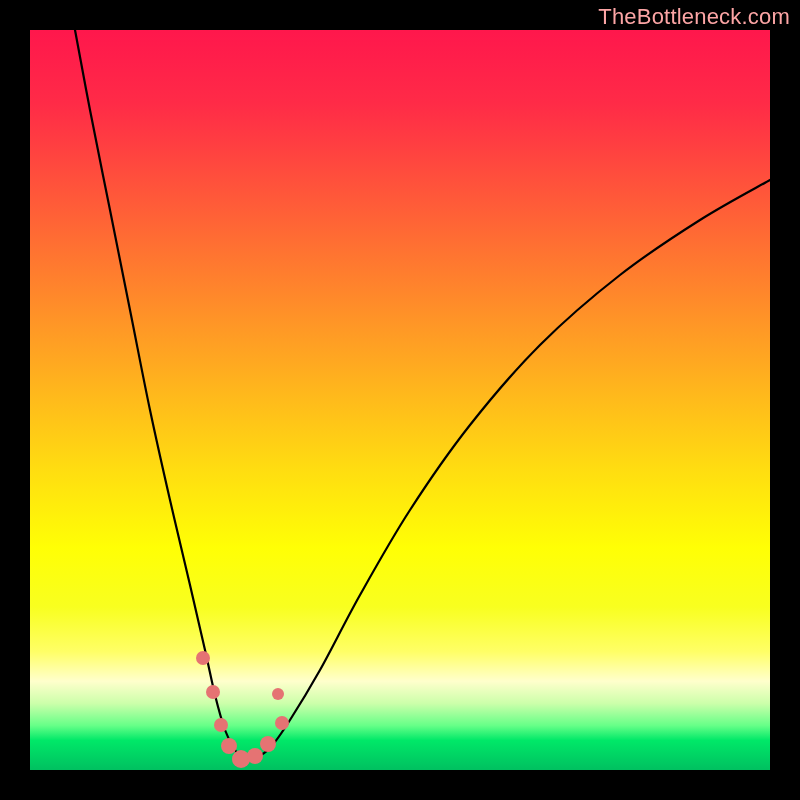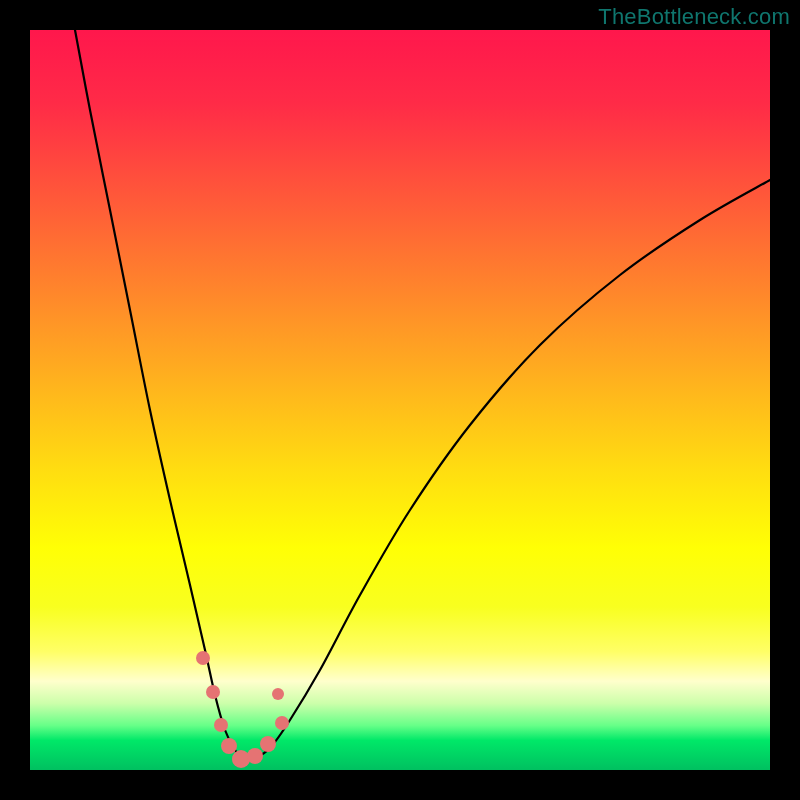--- a/index.html
+++ b/index.html
@@ -34,21 +34,21 @@
       #ccffaa 91%,
       #66ff88 94%,
       #00e868 96%,
       #00c060 100%
     );
   }
   .watermark {
     position: absolute;
     top: 4px;
     right: 10px;
-    color: #0f766e;
+    color: #fca5a5;
     font-size: 22px;
     font-weight: 500;
     letter-spacing: 0.2px;
     user-select: none;
   }
   svg.curve {
     position: absolute;
     left: 0;
     top: 0;
     width: 740px;

